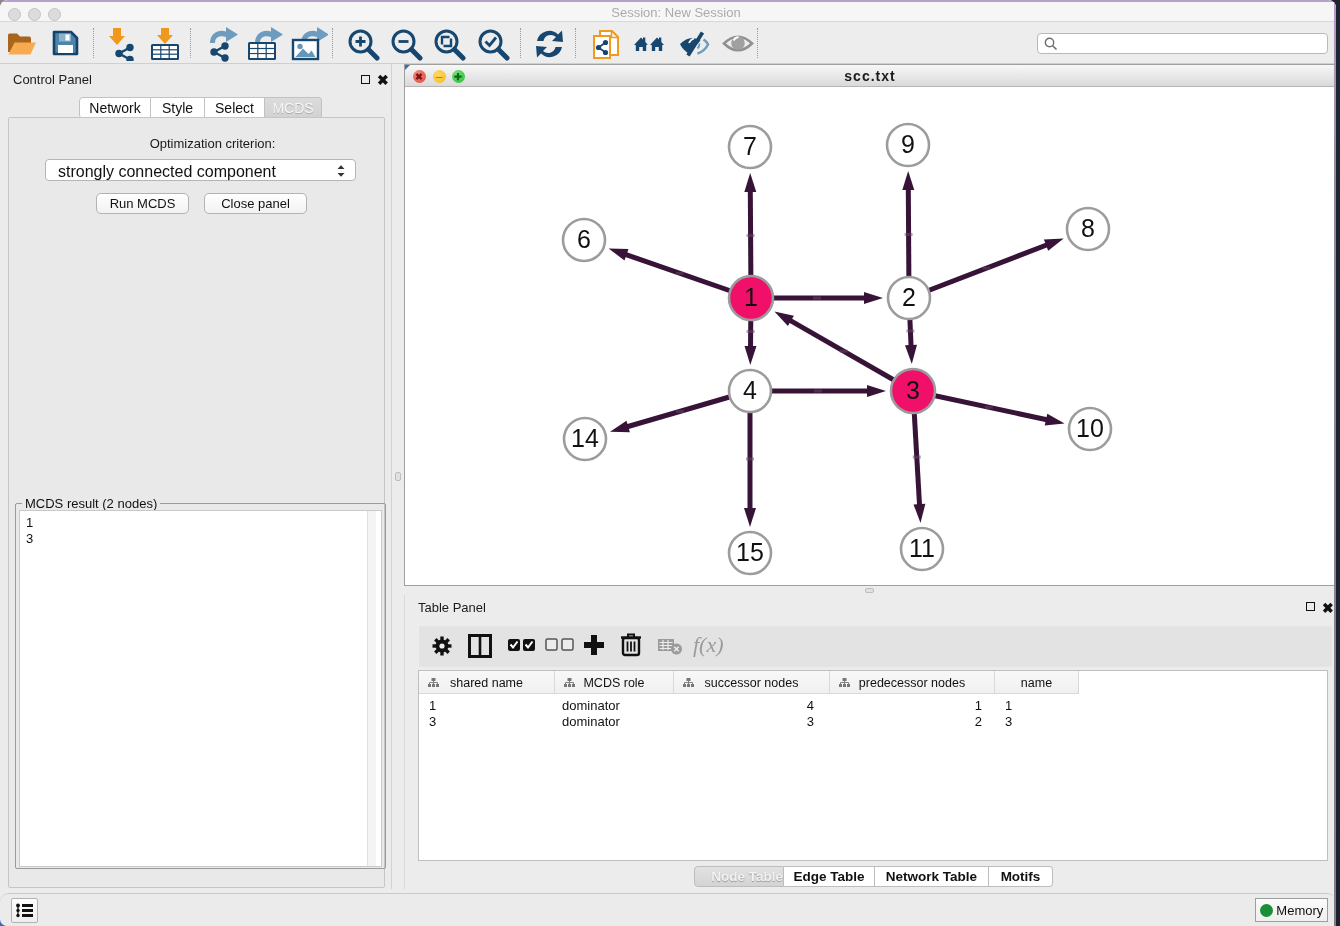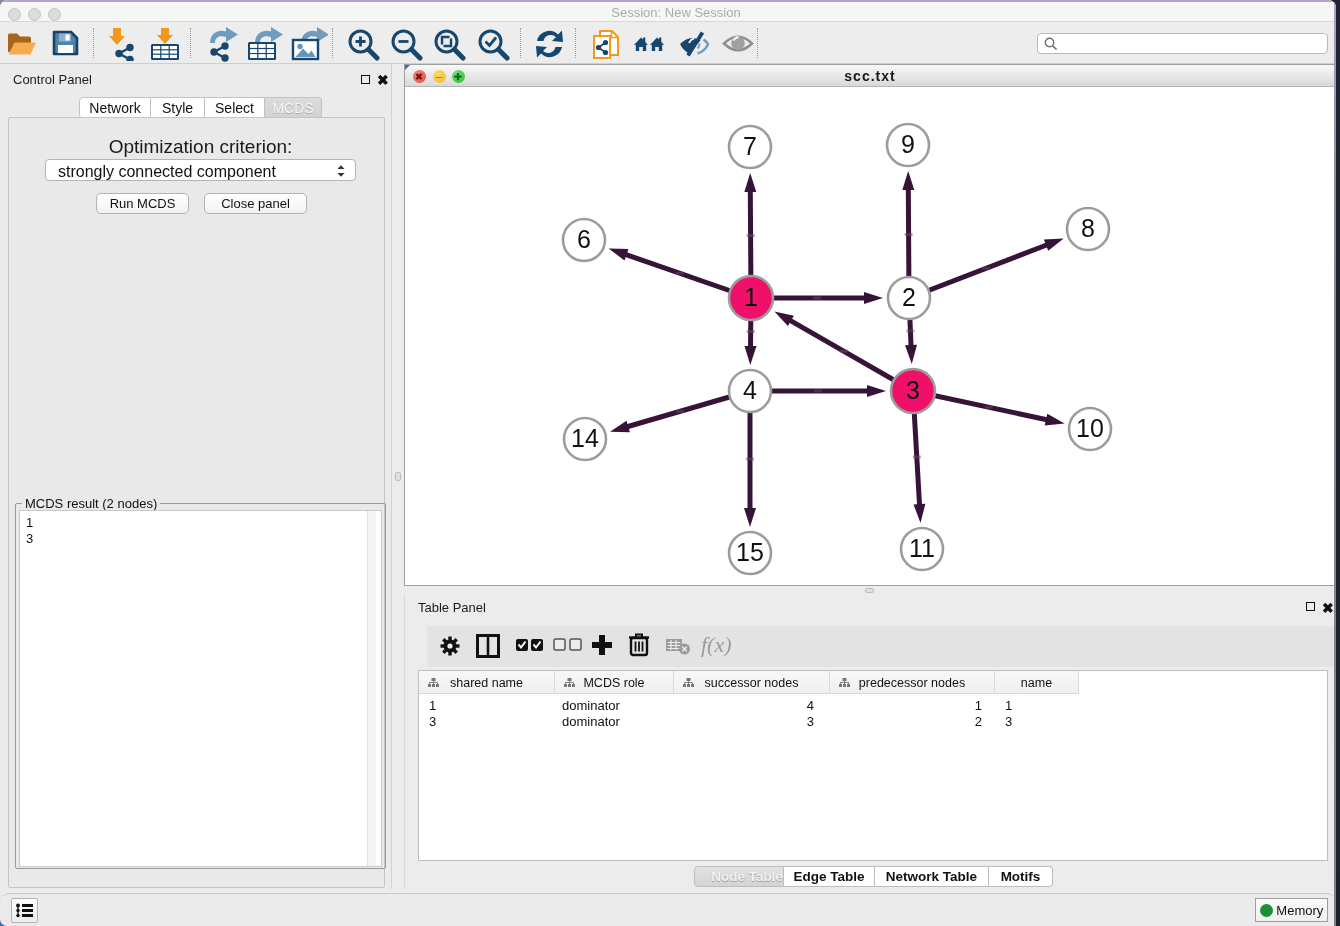--- a/index.html
+++ b/index.html
@@ -26,21 +26,21 @@
   #cp-title { position:absolute; left:13px; top:8px; font-size:13px; color:#1c1c1c; }
   .hdr-float { position:absolute; width:9px; height:9px; border:1.5px solid #111; }
   .hdr-x { position:absolute; font-size:14px; font-weight:bold; color:#111; line-height:1; }
 
   .tabs { position:absolute; display:flex; }
   .tab { font-size:14px; color:#111; background:#fff; border:1px solid #c2c2c2; border-left:none; text-align:center; padding-top:2px; height:22px; }
   .tab.first { border-left:1px solid #c2c2c2; border-radius:4px 0 0 4px; }
   .tab.sel { background:linear-gradient(#dcdcdc,#d2d2d2); color:#f7f7f7; text-shadow:0 1px 0 #aaa; border-radius:0 4px 4px 0; }
 
   #cp-pane { position:absolute; left:8px; top:53px; width:377px; height:771px; background:#e9e9e9; border:1px solid #c5c5c5; border-radius:2px; }
-  #opt-label { position:absolute; left:4px; top:18px; width:100%; text-align:center; font-size:19px; color:#1a1a1a; }
+  #opt-label { position:absolute; left:16px; top:18px; width:100%; text-align:center; font-size:13px; color:#1a1a1a; }
   #cp-select { position:absolute; left:36px; top:41px; width:311px; height:22px; background:#fff; border:1px solid #b5b5b5; border-radius:4px; font-size:16px; color:#111; padding:3px 0 0 12px; }
   .btn { position:absolute; height:21px; background:linear-gradient(#ffffff,#f2f2f2); border:1px solid #b3b3b3; border-radius:5px; font-size:13px; color:#111; text-align:center; padding-top:2px; }
 
   #fieldset { position:absolute; left:6px; top:385px; width:371px; height:366px; border:1px solid #9a9a9a; border-radius:2px; }
   #fs-white { position:absolute; left:3px; top:6px; width:363px; height:357px; background:#fff; border:1px solid #c9c9c9; font-size:13px; color:#111; padding:4px 0 0 6px; line-height:16px; }
   #fs-scroll { position:absolute; right:9px; top:7px; width:9px; height:355px; background:#f4f4f4; border-left:1px solid #e0e0e0; }
 
   
   #vsplit { left:393px; top:64px; width:11px; height:825px; background:#ececec; }
   .grip { position:absolute; background:#e0e0e0; border:1px solid #bdbdbd; border-radius:2px; }
@@ -50,21 +50,21 @@
   #net-titlebar { position:absolute; left:0; top:0; width:930px; height:22px; background:linear-gradient(#f8f8f8,#d9d9d9); border-bottom:1px solid #b5b5b5; }
   #net-title { position:absolute; width:100%; text-align:center; top:3px; font-size:14px; font-weight:bold; color:#1a1a1a; letter-spacing:1px; }
   .tl { position:absolute; top:4.5px; width:13px; height:13px; border-radius:50%; text-align:center; font-size:9.5px; font-weight:bold; line-height:13px; }
 
   
   #hsplit { left:404px; top:586px; width:930px; height:9px; background:#ececec; }
 
   
   #tablepanel { left:404px; top:595px; width:930px; height:294px; background:#ececec; border-left:1px solid #d8d8d8; }
   #tp-title { position:absolute; left:13px; top:5px; font-size:13px; color:#1c1c1c; }
-  #tp-toolbar { position:absolute; left:22px; top:31px; width:913px; height:41px; background:#e3e3e3; border-radius:2px; }
+  #tp-toolbar { position:absolute; left:14px; top:31px; width:913px; height:41px; background:#e3e3e3; border-radius:2px; }
   #tp-table { position:absolute; left:13px; top:75px; width:910px; height:191px; background:#fff; border:1px solid #bfbfbf; }
   .th { position:absolute; top:0; height:23px; background:linear-gradient(#f8f8f8,#f0f0f0); border-right:1px solid #d9d9d9; border-bottom:1px solid #d9d9d9; font-size:12.5px; color:#111; text-align:center; padding-top:5px; }
   .cell { position:absolute; font-size:13px; color:#111; height:16px; }
   .bt { position:absolute; top:271px; height:21px; background:#fff; border:1px solid #bdbdbd; border-left:none; font-size:13.5px; font-weight:bold; color:#111; text-align:center; padding-top:2px; }
   .bt.first { border-left:1px solid #bdbdbd; border-radius:4px 0 0 4px; }
   .bt.sel { background:linear-gradient(#e2e2e2,#d4d4d4); color:#f2f2f2; text-shadow:0 1px 1px #999;text-align:right; }
   .bt.last { border-radius:0 4px 4px 0; }
 
   
   #statusbar { left:0; top:893px; width:1336px; height:33px; background:#ebebeb; border-top:1px solid #c9c9c9;border-radius:9px; }

